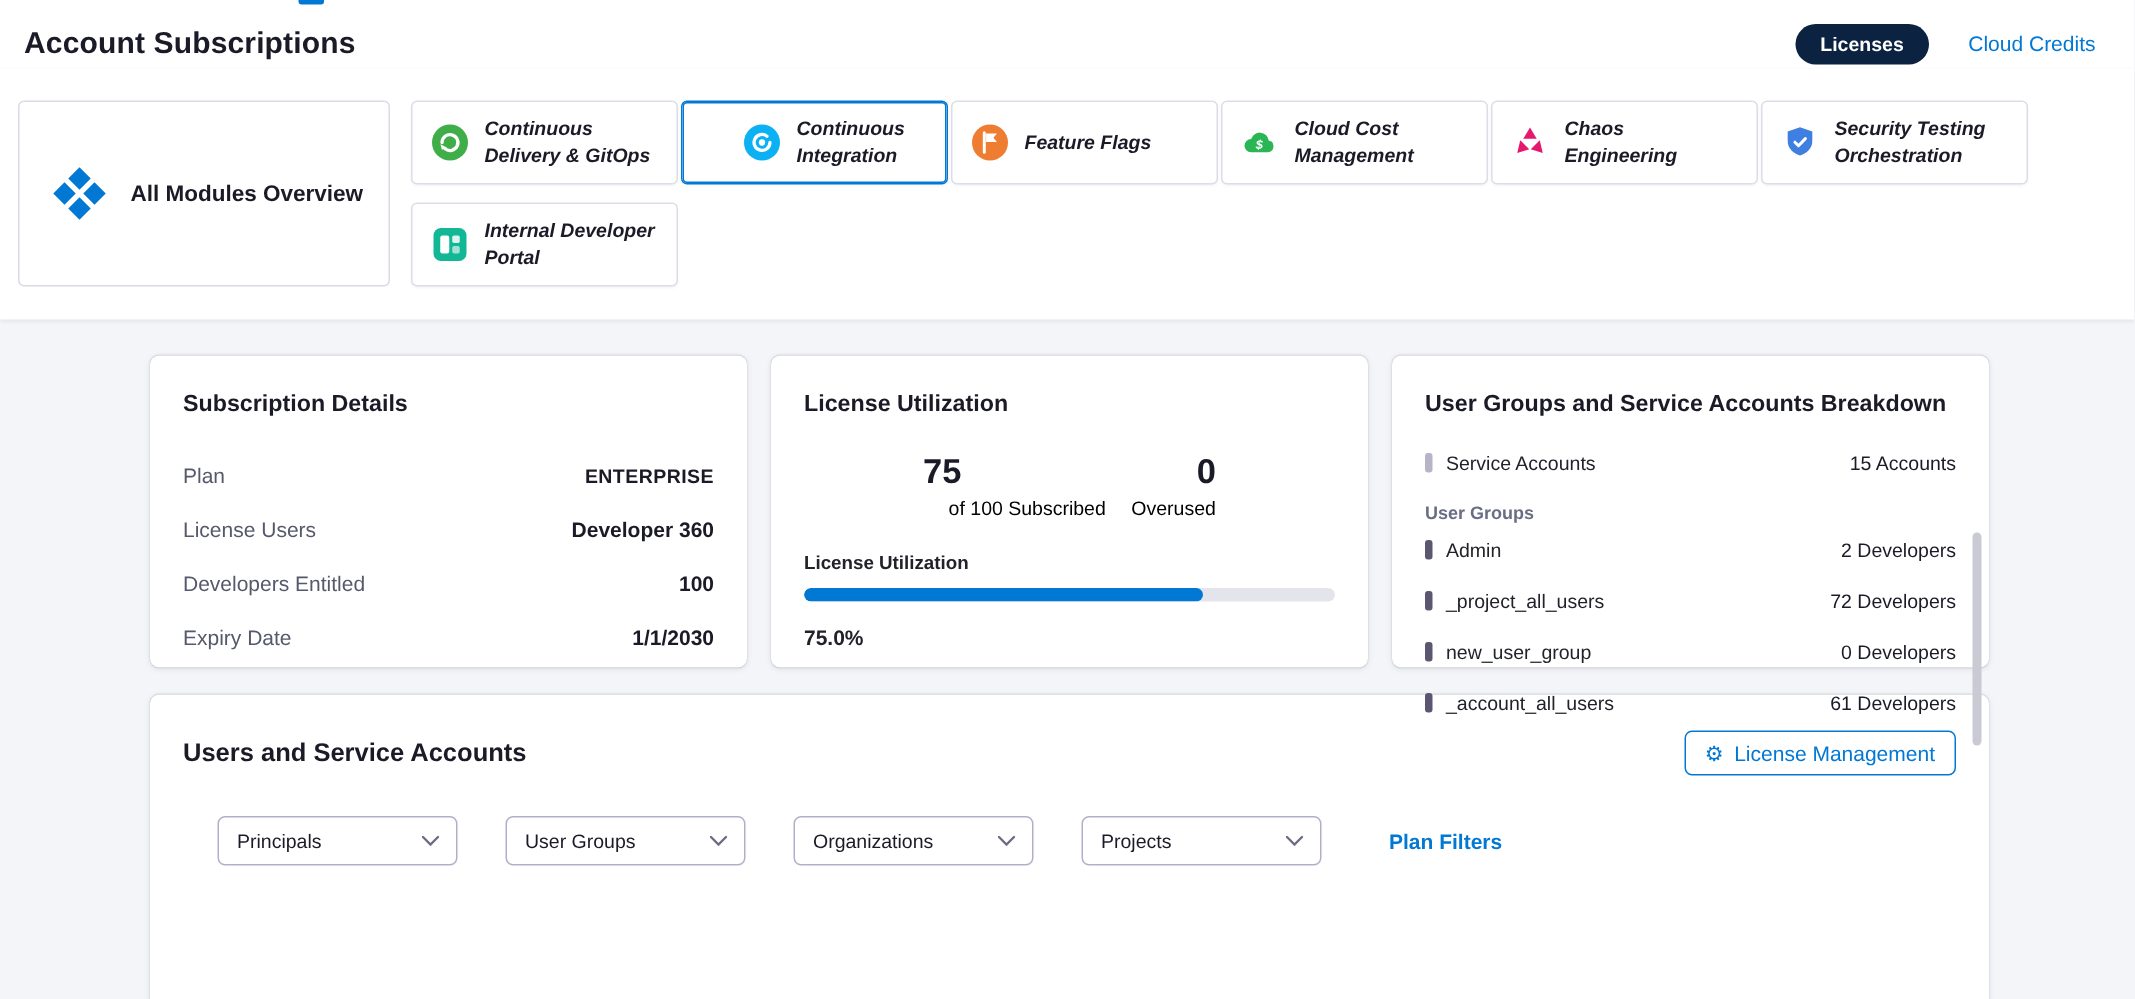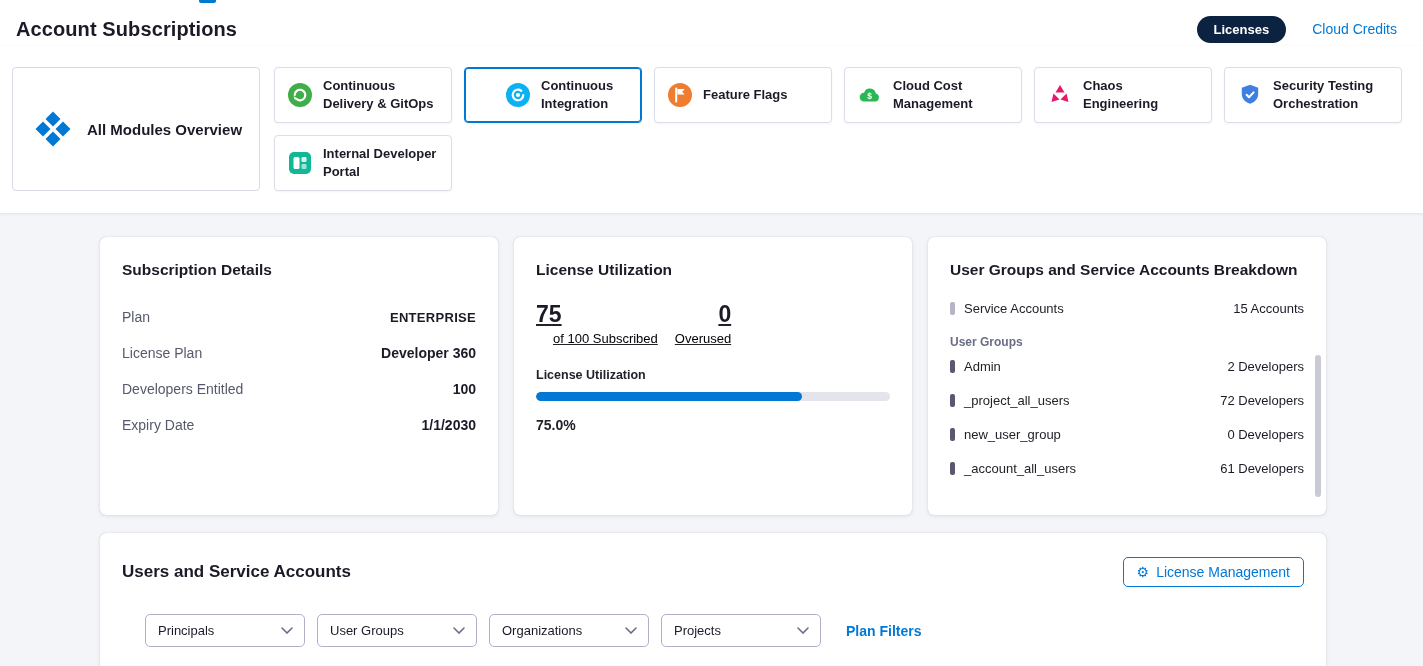--- a/index.html
+++ b/index.html
@@ -16,41 +16,41 @@
   .page-title { font-size: 20px; font-weight: 700; color: #1b1b28; letter-spacing: .1px; }
   .topbar-right { margin-left: auto; display: flex; align-items: center; gap: 26px; }
   .licenses-pill { background: var(--licenses-pill-bg); color: #fff; font-size: 13px; font-weight: 600; padding: 6px 17px; border-radius: 999px; border: none; cursor: pointer; font-family: inherit; }
   .cloud-credits { color: var(--accent); font-size: 14px; font-weight: 500; cursor: pointer; text-decoration: none; }
   .clip-fragment { position: absolute; top: 0; left: 199px; width: 17px; height: 3px; background: var(--accent); border-radius: 0 0 2px 2px; }
 
   
   .modules { background: #fff; padding: 21px 12px 22px; display: flex; gap: 14px; box-shadow: 0 1px 3px rgba(25,30,60,.09); position: relative; z-index: 2; }
   .overview-card { width: 248px; min-height: 124px; border: 1px solid #d9dae6; border-radius: 4px; background: #fff; display: flex; align-items: center; gap: 13px; padding: 0 14px 0 19px; cursor: pointer; }
   .overview-label { font-size: 15px; font-weight: 700; line-height: 1.4; color: #1b1b28; }
-  .modules-grid { flex: 1; display: flex; flex-wrap: wrap; gap: 12px 12px; align-content: flex-start; }
+  .modules-grid { flex: 1; display: flex; flex-wrap: wrap; gap: 12px 2px; align-content: flex-start; font-style: italic; }
   .module-card { width: 178px; height: 56px; border: 1px solid #dcdde8; border-radius: 4px; background: #fff; display: flex; align-items: center; gap: 10px; padding: 0 10px 0 12px; cursor: pointer; box-shadow: 0 1px 2px rgba(25,30,60,.05); }
   .module-card.selected { border-color: var(--accent); box-shadow: 0 0 0 1px var(--accent) inset, 0 1px 2px rgba(25,30,60,.05); padding-left: 40px; }
   .module-label { font-size: 13px; font-weight: 600; line-height: 1.35; color: #1b1b28; }
   .micon { width: 26px; height: 26px; flex: 0 0 26px; }
 
   
   .main { margin: 0 97px 0 100px; padding-top: 24px; }
   .cards-row { display: flex; gap: 16px; }
-  .card { flex: 1; background: #fff; border-radius: 6px; box-shadow: 0 0 1px rgba(40,41,61,.25), 0 1px 4px rgba(40,41,61,.1); padding: 24px 22px; height: 278px; position: relative; }
+  .card { flex: 1; background: #fff; border-radius: 6px; box-shadow: 0 0 1px rgba(40,41,61,.25), 0 1px 4px rgba(40,41,61,.1); padding: 24px 22px; height: 208px; position: relative; }
   .card-title { font-size: 15.5px; font-weight: 700; white-space: nowrap; color: #1b1b28; }
 
   
   .sub-rows { margin-top: 20px; }
   .sub-row { display: flex; justify-content: space-between; align-items: center; height: 36px; font-size: 14px; }
   .sub-label { color: #56596b; }
   .sub-value { font-weight: 700; color: #1b1b28; }
   .sub-value.caps { font-size: 13px; letter-spacing: .3px; }
 
   
-  .lu-top { display: flex; justify-content: flex-start; margin-top: 22px; text-decoration: underline; }
+  .lu-top { display: flex; justify-content: center; margin-top: 22px; }
   .lu-num { font-size: 23px; font-weight: 700; color: #1b1b28; }
   .lu-cap { font-size: 13px; color: #000000; margin-top: 3px; margin-left: 17px; }
   .lu-right { text-align: right; }
   .lu-bar-label { margin-top: 22px; font-size: 12.5px; font-weight: 700; }
   .lu-bar { margin-top: 10px; height: 9px; border-radius: 5px; background: #e4e5ec; overflow: hidden; }
   .lu-fill { height: 100%; border-radius: 5px; background: var(--progress-fill); }
   .lu-pct { margin-top: 16px; font-size: 14px; font-weight: 700; }
 
   
   .bd-row { display: flex; align-items: center; gap: 9px; font-size: 13px; height: 34px; }
@@ -61,21 +61,21 @@
   .bd-value { margin-left: auto; color: #1b1b28; }
   .bd-subhead { font-size: 12px; font-weight: 700; color: #6b6d85; margin-top: 10px; }
   .bd-scroll { position: absolute; right: 5px; top: 118px; width: 6px; height: 142px; border-radius: 3px; background: #c9cad3; cursor: pointer; }
 
   
   .users-card { margin-top: 18px; background: #fff; border-radius: 6px; box-shadow: 0 0 1px rgba(40,41,61,.25), 0 1px 4px rgba(40,41,61,.1); padding: 24px 22px 60px; height: 260px; }
   .users-head { display: flex; align-items: center; justify-content: space-between; }
   .users-title { font-size: 17px; font-weight: 700; color: #1b1b28; }
   .lm-btn { display: flex; align-items: center; gap: 7px; color: var(--accent); border: 1px solid var(--accent); background: #fff; border-radius: 5px; padding: 6px 13px; font-size: 14px; font-weight: 500; cursor: pointer; font-family: inherit; }
   .gear { font-size: 14px; line-height: 1; }
-  .filters { margin: 27px 0 0 23px; display: flex; align-items: center; gap: 12px; }
+  .filters { margin: 27px 0 0 23px; display: flex; align-items: center; gap: 32px; }
   .select { width: 160px; height: 33px; border: 1px solid #b0b1c9; border-radius: 5px; background: #fff; display: flex; align-items: center; padding: 0 11px 0 12px; font-size: 13px; color: #1b1b28; cursor: pointer; }
   .select .chev { margin-left: auto; display: flex; }
   .apply-filters { margin-left: 13px; color: var(--accent); font-size: 14px; font-weight: 700; cursor: pointer; text-decoration: none; }
 </style>
 </head>
 <body>
 
 <div class="topbar">
   <div class="clip-fragment"></div>
   <div class="page-title">Account Subscriptions</div>
@@ -188,21 +188,21 @@
   <div class="cards-row">
 
     <div class="card">
       <div class="card-title">Subscription Details</div>
       <div class="sub-rows">
         <div class="sub-row">
           <span class="sub-label">Plan</span>
           <span class="sub-value caps">ENTERPRISE</span>
         </div>
         <div class="sub-row">
-          <span class="sub-label">License Plan</span>
+          <span class="sub-label">License Users</span>
           <span class="sub-value">Developer 360</span>
         </div>
         <div class="sub-row">
           <span class="sub-label">Developers Entitled</span>
           <span class="sub-value">100</span>
         </div>
         <div class="sub-row">
           <span class="sub-label">Expiry Date</span>
           <span class="sub-value">1/1/2030</span>
         </div>

